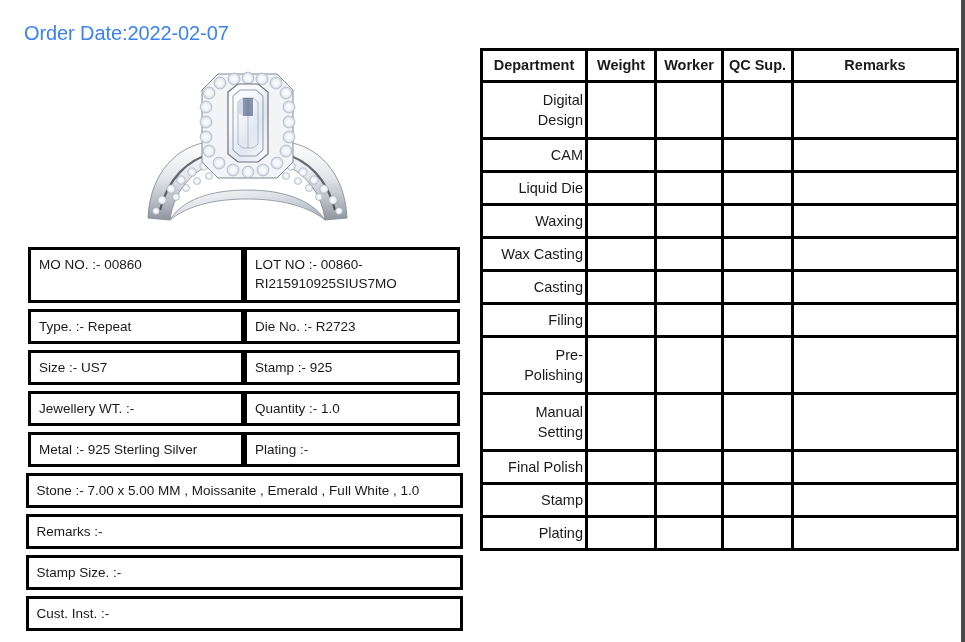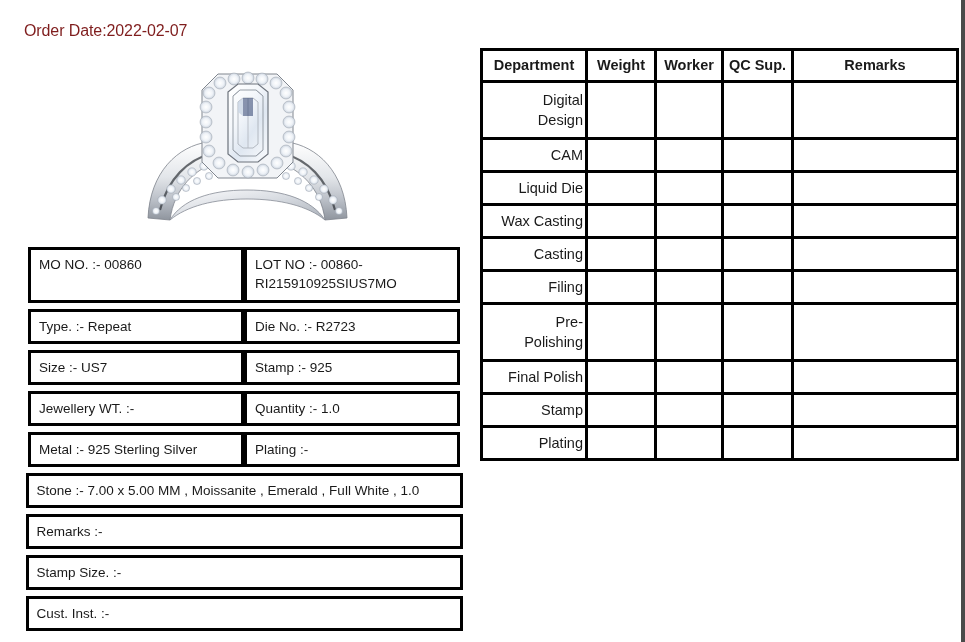--- a/index.html
+++ b/index.html
@@ -24,23 +24,23 @@
     background: #fff;
     border-right: 4px solid #4a4a4a;
     box-sizing: border-box;
   }
 
   
   .order-date {
     position: absolute;
     left: 24px;
     top: 22px;
-    font-size: 16px;
+    font-size: 20px;
     letter-spacing: -0.1px;
-    color: #7f1d1d;
+    color: #3b82f6;
     white-space: nowrap;
   }
 
   
   .ring-figure {
     position: absolute;
     left: 130px;
     top: 50px;
     width: 235px;
     height: 180px;
@@ -293,20 +293,27 @@
             <td class="blank"></td>
           </tr>
           <tr class="r1">
             <td class="dept-name">Liquid Die</td>
             <td class="blank"></td>
             <td class="blank"></td>
             <td class="blank"></td>
             <td class="blank"></td>
           </tr>
           <tr class="r1">
+            <td class="dept-name">Waxing</td>
+            <td class="blank"></td>
+            <td class="blank"></td>
+            <td class="blank"></td>
+            <td class="blank"></td>
+          </tr>
+          <tr class="r1">
             <td class="dept-name">Wax Casting</td>
             <td class="blank"></td>
             <td class="blank"></td>
             <td class="blank"></td>
             <td class="blank"></td>
           </tr>
           <tr class="r1">
             <td class="dept-name">Casting</td>
             <td class="blank"></td>
             <td class="blank"></td>
@@ -315,20 +322,27 @@
           </tr>
           <tr class="r1">
             <td class="dept-name">Filing</td>
             <td class="blank"></td>
             <td class="blank"></td>
             <td class="blank"></td>
             <td class="blank"></td>
           </tr>
           <tr class="r2">
             <td class="dept-name">Pre-<br>Polishing</td>
+            <td class="blank"></td>
+            <td class="blank"></td>
+            <td class="blank"></td>
+            <td class="blank"></td>
+          </tr>
+          <tr class="r2">
+            <td class="dept-name">Manual<br>Setting</td>
             <td class="blank"></td>
             <td class="blank"></td>
             <td class="blank"></td>
             <td class="blank"></td>
           </tr>
           <tr class="r1">
             <td class="dept-name">Final Polish</td>
             <td class="blank"></td>
             <td class="blank"></td>
             <td class="blank"></td>

